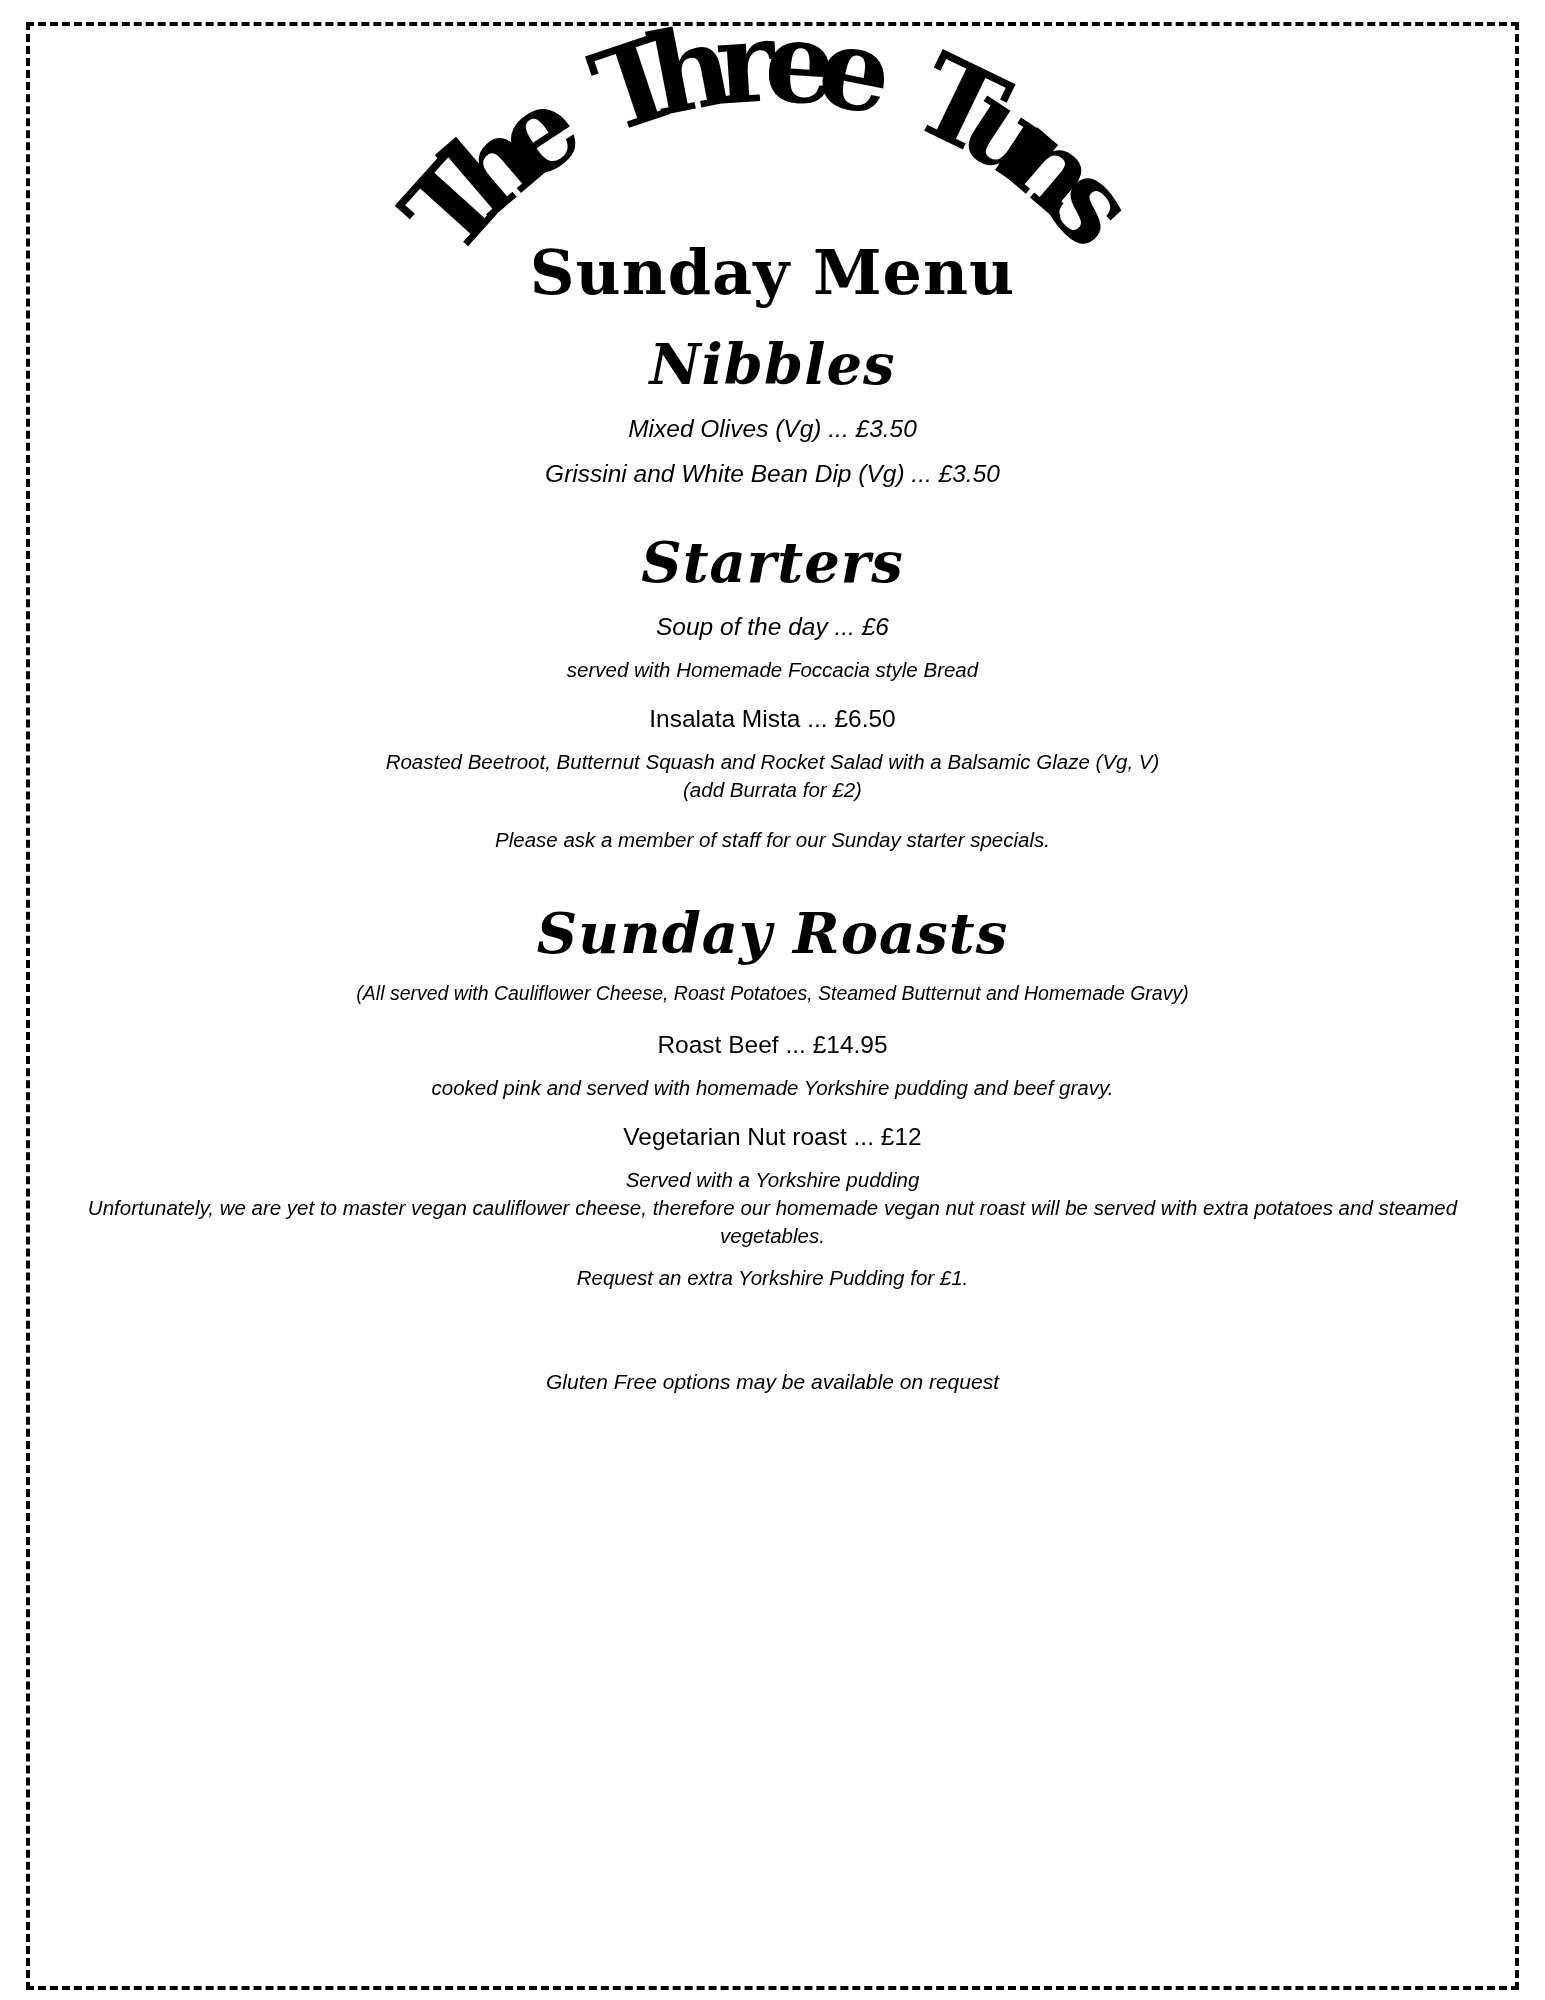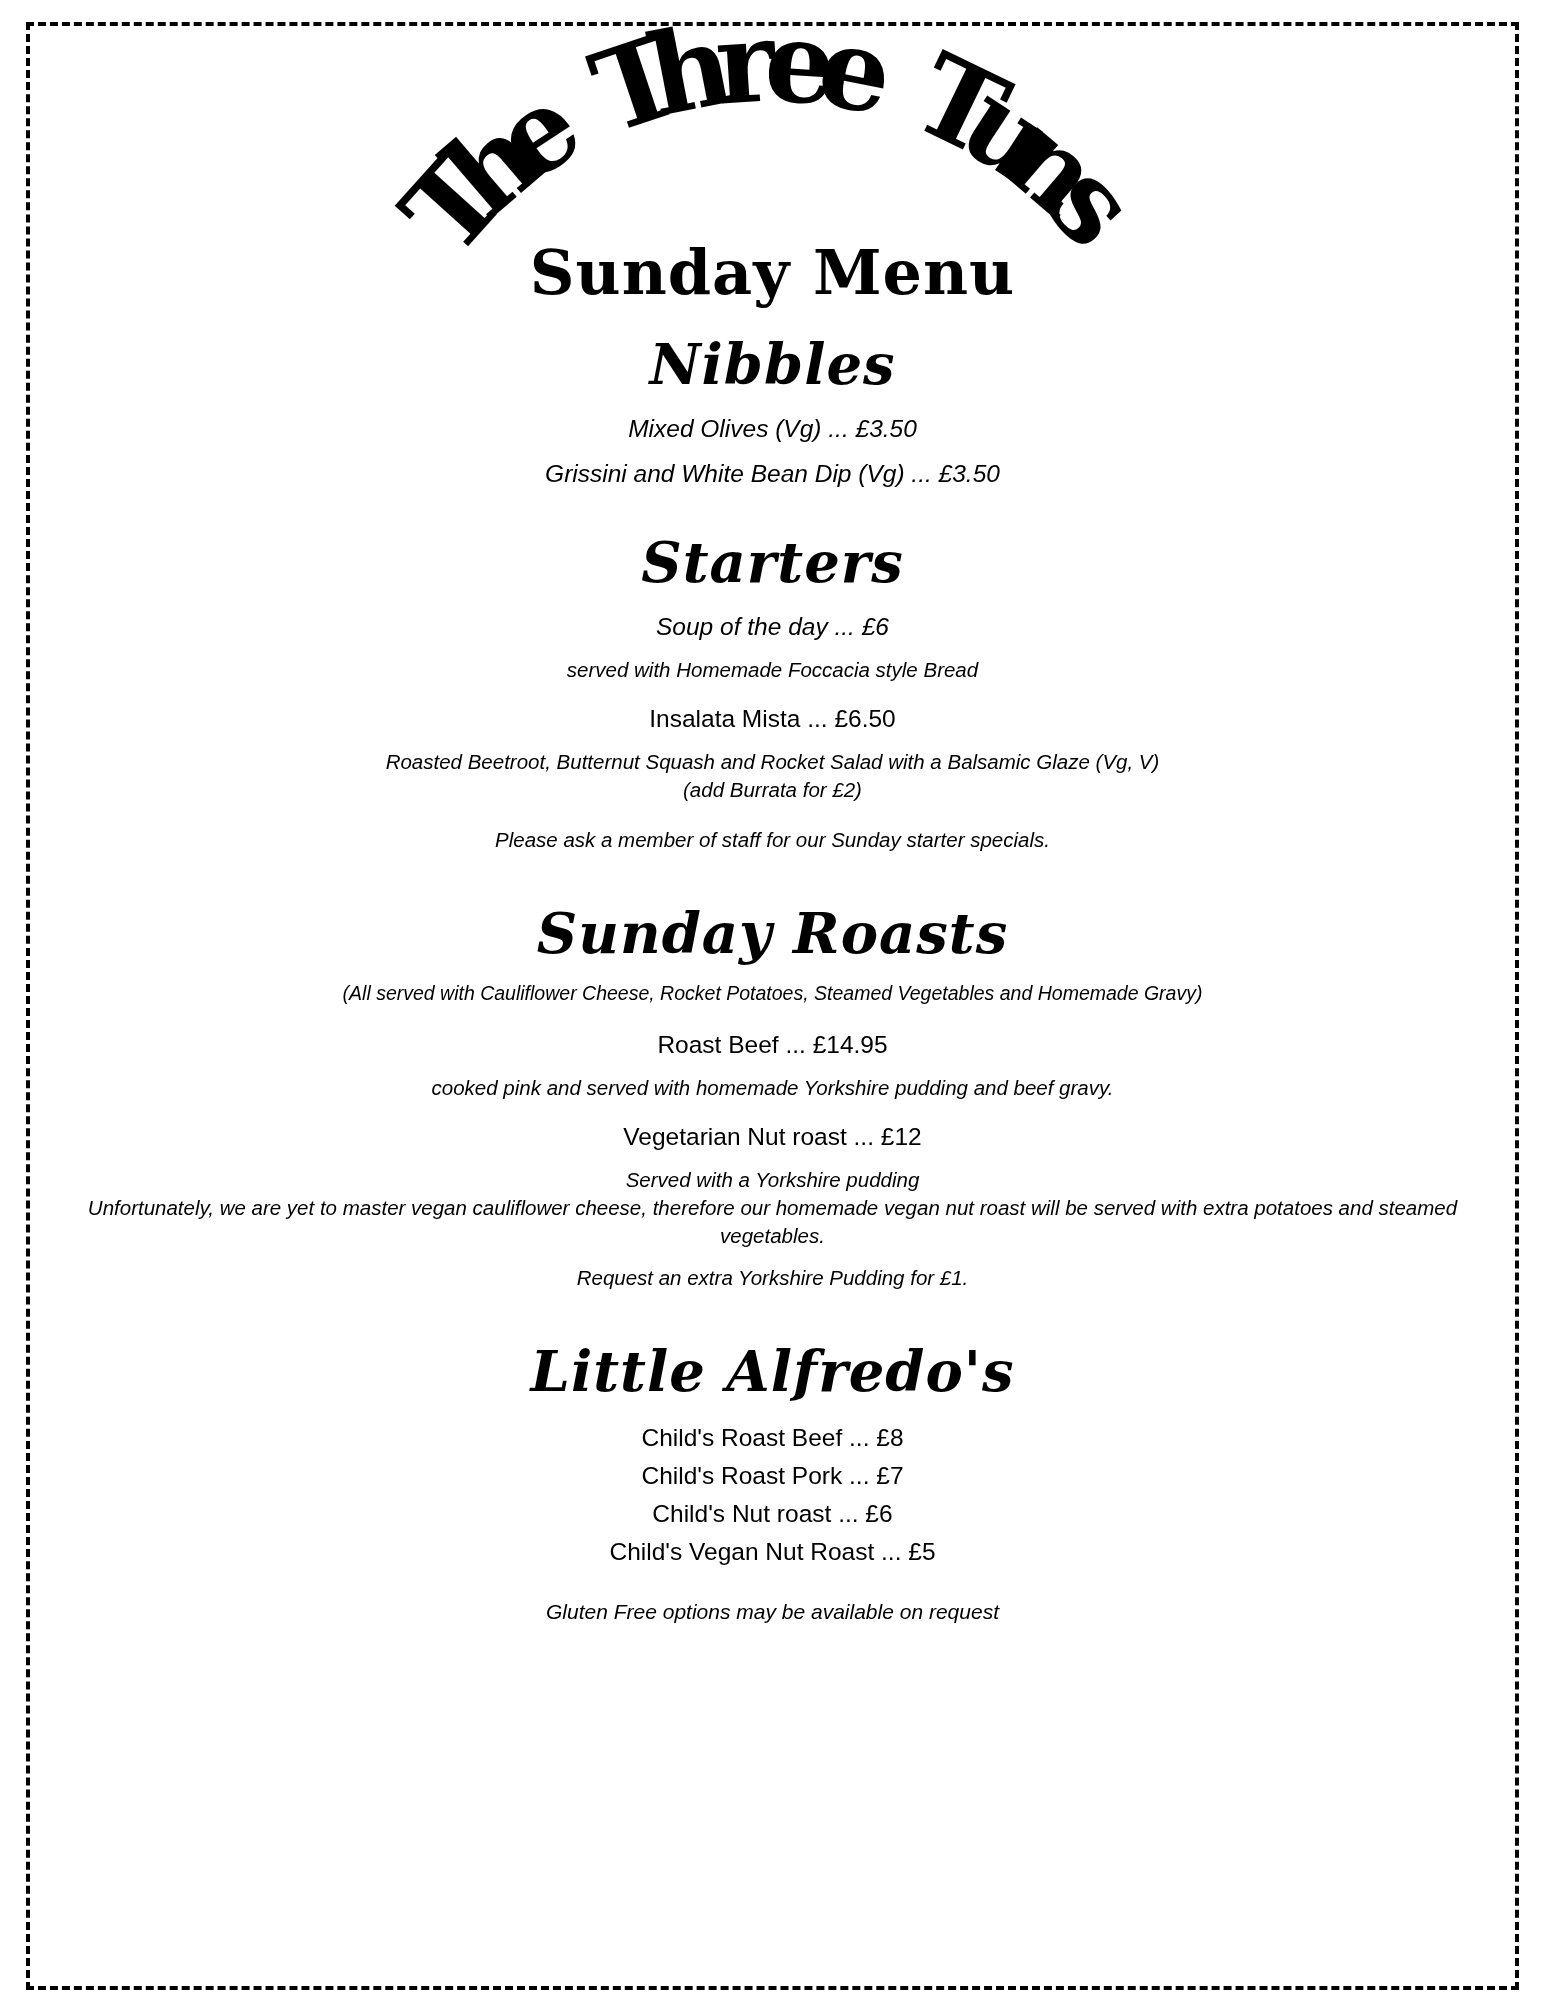--- a/index.html
+++ b/index.html
@@ -170,41 +170,34 @@
       <p class="item-desc" style="white-space: pre-line;">Roasted Beetroot, Butternut Squash and Rocket Salad with a Balsamic Glaze (Vg, V)
 (add Burrata for £2)</p>
       <div class="gap-md"></div>
       <p class="note">Please ask a member of staff for our Sunday starter specials.</p>
     </div>
 
     <div class="gap-md"></div>
 
     <div class="section">
       <div class="section-head">Sunday Roasts</div>
-      <p class="small-note roast-sub">(All served with Cauliflower Cheese, Rocket Potatoes, Steamed Vegetables and Homemade Gravy)</p>
+      <p class="small-note roast-sub">(All served with Cauliflower Cheese, Roast Potatoes, Steamed Butternut and Homemade Gravy)</p>
 
       <p class="item-title">Roast Beef ... £14.95</p>
       <p class="item-desc">cooked pink and served with homemade Yorkshire pudding and beef gravy.</p>
 
 
       <p class="item-title spacer-item">Vegetarian Nut roast ... £12</p>
       <p class="item-desc">Served with a Yorkshire pudding</p>
 
       <p class="item-desc">Unfortunately, we are yet to master vegan cauliflower cheese, therefore our homemade vegan nut roast will be served with extra potatoes and steamed vegetables.</p>
 
       <div class="gap-sm"></div>
       <p class="note">Request an extra Yorkshire Pudding for £1.</p>
     </div>
 
     <div class="gap-md"></div>
 
-    <div class="section">
-      <div class="section-head">Little Alfredo's</div>
-      <p class="child-line">Child's Roast Beef ... £8</p>
-      <p class="child-line">Child's Roast Pork ... £7</p>
-      <p class="child-line">Child's Nut roast ... £6</p>
-      <p class="child-line">Child's Vegan Nut Roast ... £5</p>
-    </div>
 
     <p class="footer-note">Gluten Free options may be available on request</p>
 
   </div>
 </div>
 
 </body></html>

